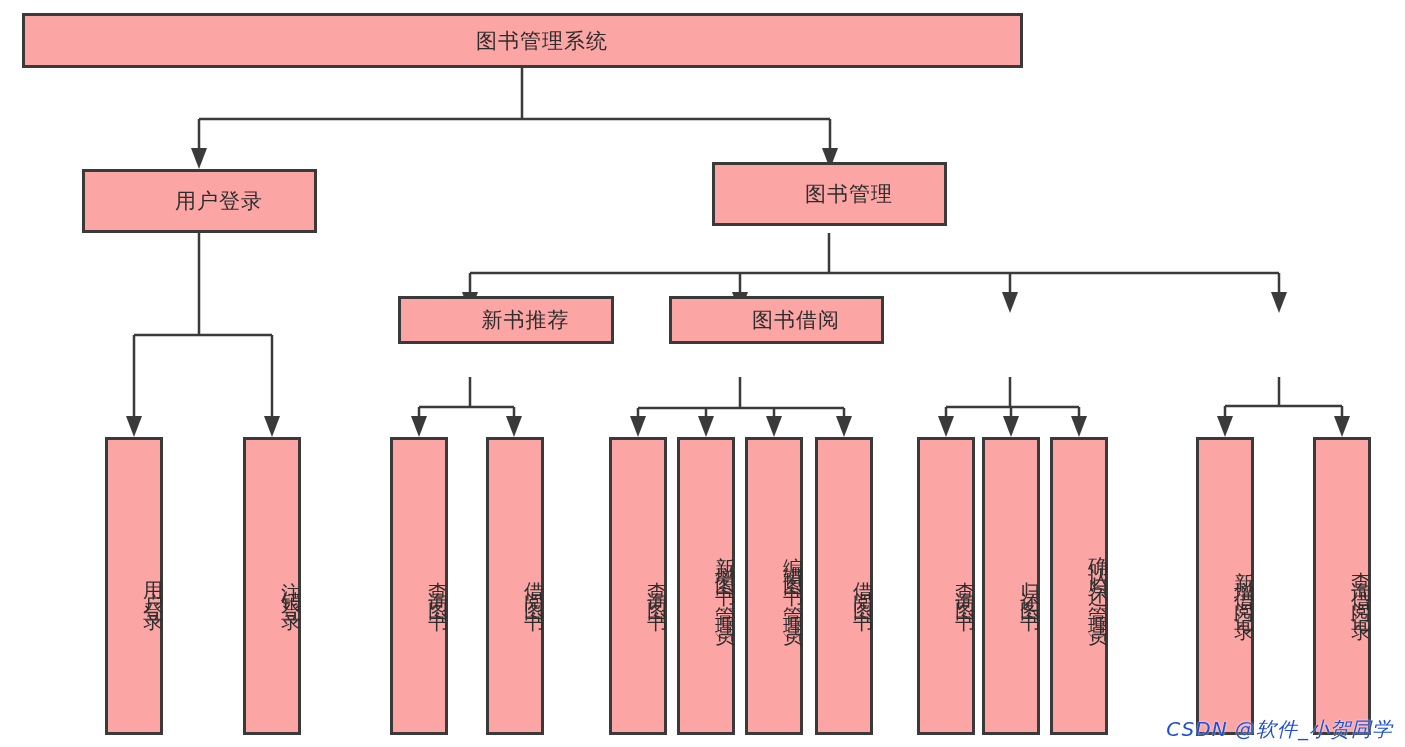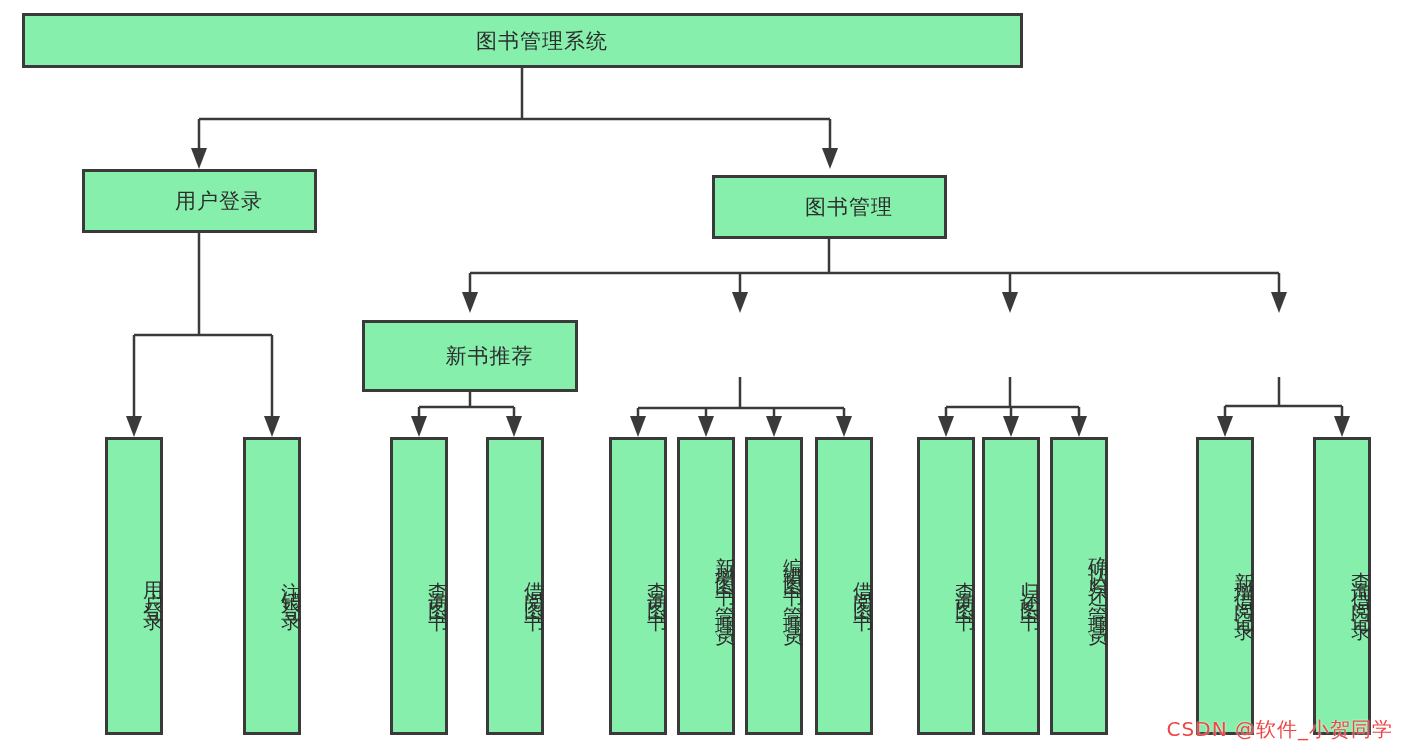--- a/index.html
+++ b/index.html
@@ -19,21 +19,21 @@
     position: absolute;
     left: 0;
     top: 0;
     width: 1405px;
     height: 747px;
   }
   .node {
     position: absolute;
     box-sizing: border-box;
     border: 3px solid #3a3a3a;
-    background: #86efac;
+    background: #fca5a5;
     display: flex;
     align-items: center;
     justify-content: center;
     color: #2d2d2d;
     padding-left: 39px;
   }
   .hnode {
     font-size: 21px;
     letter-spacing: 1px;
     white-space: nowrap;
@@ -43,23 +43,23 @@
     text-orientation: mixed;
     font-size: 20px;
     letter-spacing: 10px;
     line-height: 1;
     color: #2d2d2d;
   }
   
   .n-root  { left: 22px;  top: 13px;  width: 1001px; height: 55px; }
   
   .n-login { left: 82px;  top: 169px; width: 235px;  height: 64px; }
-  .n-mgmt  { left: 712px; top: 175px; width: 235px;  height: 64px; }
-  
-  .lvl3 { top: 320px; height: 72px; }
+  .n-mgmt  { left: 712px; top: 162px; width: 235px;  height: 64px; }
+  
+  .lvl3 { top: 296px; height: 48px; margin-left: 36px; }
   .n-newbook { left: 362px;  width: 216px; }
   .n-borrow  { left: 633px;  width: 215px; }
   .n-current { left: 902px;  width: 215px; }
   .n-records { left: 1172px; width: 215px; }
   
   .vnode { top: 437px; width: 58px; height: 298px; }
   .x1  { left: 105px; }
   .x2  { left: 243px; }
   .x3  { left: 390px; }
   .x4  { left: 486px; }
@@ -70,25 +70,26 @@
   .x9  { left: 917px; }
   .x10 { left: 982px; }
   .x11 { left: 1050px; }
   .x12 { left: 1196px; }
   .x13 { left: 1313px; }
   .watermark {
     position: absolute;
     right: 12px;
     bottom: 4px;
     font-size: 20px;
-    color: #ef4444;
+    color: #1d4ed8;
     letter-spacing: 1px;
     white-space: nowrap;
     z-index: 5;
     text-shadow: 0 0 2px #ffffff;
+    font-style: italic;
   }
 </style>
 </head>
 <body>
 
 <div class="stage">
 
   <svg class="wires" viewBox="0 0 1405 747" aria-hidden="true">
     <g stroke="#3a3a3a" stroke-width="2.5" fill="none">
 
@@ -143,20 +144,23 @@
   <div class="node hnode n-login">
     <span>用户登录</span>
   </div>
   <div class="node hnode n-mgmt">
     <span>图书管理</span>
   </div>
 
   <div class="node hnode lvl3 n-newbook">
     <span>新书推荐</span>
   </div>
+  <div class="node hnode lvl3 n-borrow">
+    <span>图书借阅</span>
+  </div>
 
   <div class="node vnode x1">
     <span class="vtext">用户登录</span>
   </div>
   <div class="node vnode x2">
     <span class="vtext">注销登录</span>
   </div>
 
   <div class="node vnode x3">
     <span class="vtext">查询图书</span>

